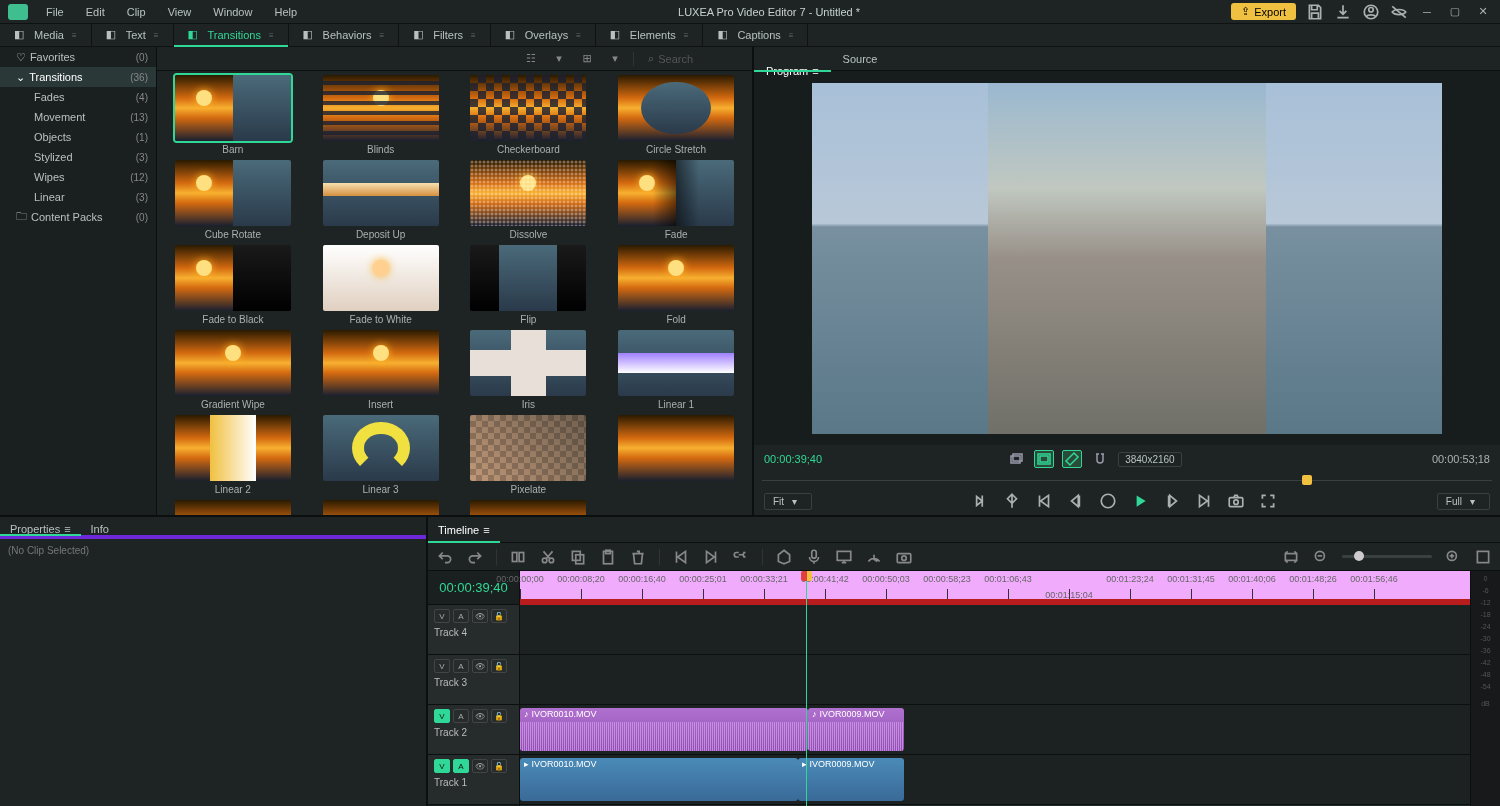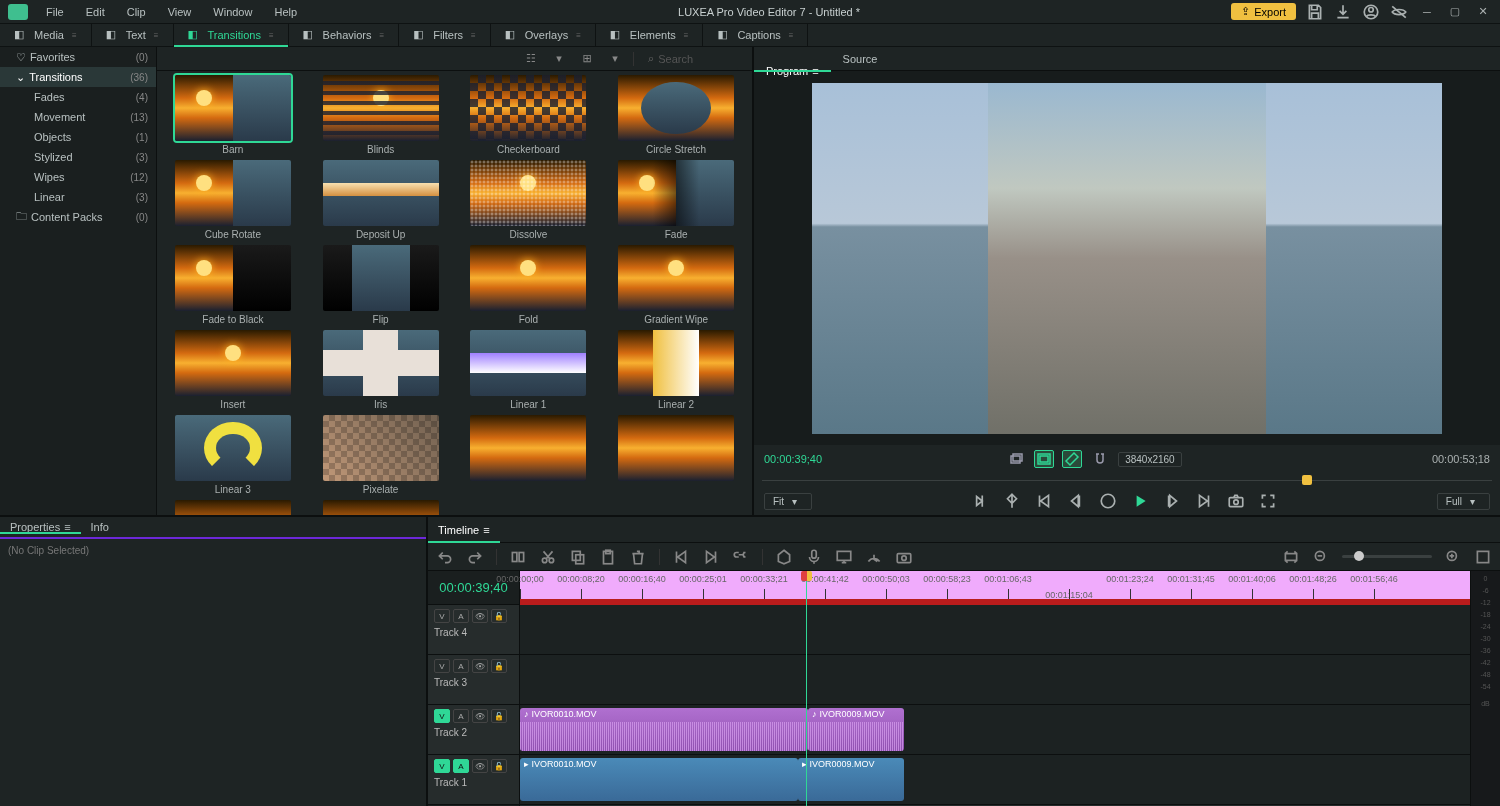--- a/index.html
+++ b/index.html
@@ -77,21 +77,21 @@
 .scrub-mark { position:absolute; width:10px; height:10px; background:#f0c040; top:2px; border-radius:2px; }
 .pv-controls { height:28px; display:flex; align-items:center; padding:0 10px; gap:12px; }
 .pv-controls .fit { border:1px solid #3a4040; padding:2px 14px 2px 8px; border-radius:2px; font-size:10px; display:flex; align-items:center; gap:8px; }
 .pv-controls .ctr { flex:1; display:flex; justify-content:center; gap:14px; }
 .pv-controls .full { border:1px solid #3a4040; padding:2px 14px 2px 8px; border-radius:2px; font-size:10px; display:flex; align-items:center; gap:8px; }
 .pbtn { width:18px; height:18px; color:#aab0b0; cursor:pointer; display:flex; align-items:center; justify-content:center; }
 
 
 .bottom { display:flex; height:315px; border-top:2px solid #0c0f0f; }
 .props { width:428px; background:#1e2424; border-right:2px solid #0c0f0f; display:flex; flex-direction:column; }
-.props-tabs { height:22px; display:flex; align-items:center; border-bottom:2px solid #6d28d9; }
+.props-tabs { height:22px; display:flex; align-items:flex-end; border-bottom:4px solid #6d28d9; }
 .props-tab { padding:0 10px; display:flex; align-items:center; gap:4px; cursor:pointer; position:relative; font-size:11px; }
 .props-tab.active::after { content:""; position:absolute; left:0; right:0; bottom:-1px; height:2px; background:#2fd896; }
 .props-body { padding:6px 8px; font-size:10px; color:#777; }
 
 .tl { flex:1; background:#1e2424; display:flex; flex-direction:column; position:relative; }
 .tl-tabs { height:26px; display:flex; border-bottom:1px solid #0c0f0f; }
 .tl-tabs .props-tab.active { color:#fff; }
 .tl-toolbar { height:28px; display:flex; align-items:center; padding:0 8px; gap:12px; border-bottom:1px solid #0c0f0f; }
 .tl-toolbar .tbtn { width:18px; height:18px; color:#888; cursor:pointer; display:flex; align-items:center; justify-content:center; }
 .tl-toolbar .sep { width:1px; height:16px; background:#333; }
@@ -363,20 +363,28 @@
               <div class="cap">Fade</div>
             </div>
             <div class="card">
               <div class="thumb">
                 <div class="half-l th-sunset">
                   <div class="sun"></div>
                 </div>
                 <div class="half-r th-dark"></div>
               </div>
               <div class="cap">Fade to Black</div>
+            </div>
+            <div class="card">
+              <div class="thumb">
+                <div class="half-l th-white"></div>
+                <div class="half-r th-white"></div>
+                <div class="sun" style="background:#ffd090"></div>
+              </div>
+              <div class="cap">Fade to White</div>
             </div>
             <div class="card">
               <div class="thumb">
                 <div class="half-l th-dark"></div>
                 <div style="position:absolute;left:25%;width:50%;top:0;bottom:0" class="th-forest"></div>
                 <div class="half-r th-dark" style="width:25%"></div>
               </div>
               <div class="cap">Flip</div>
             </div>
             <div class="card">

